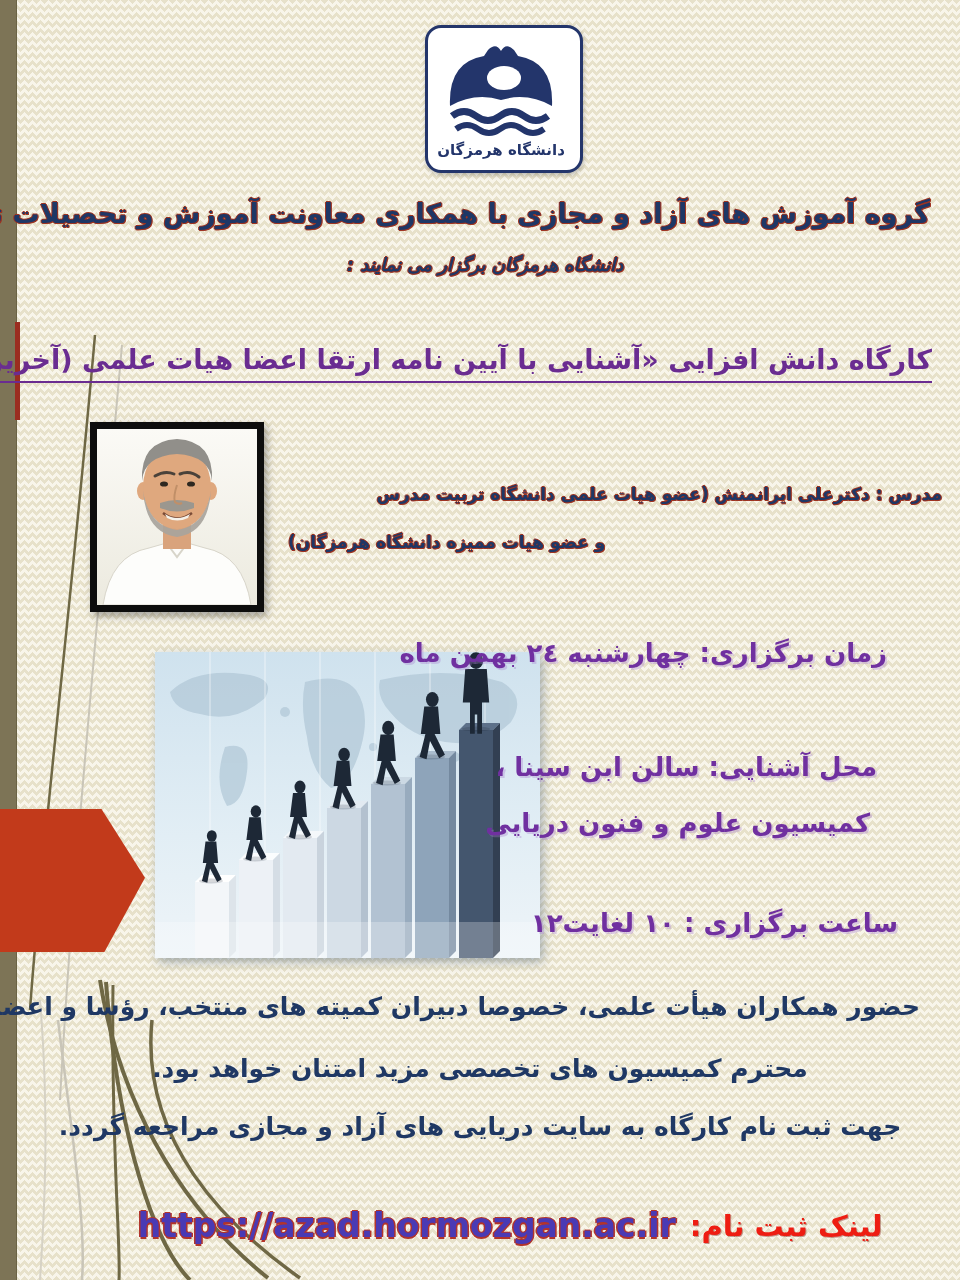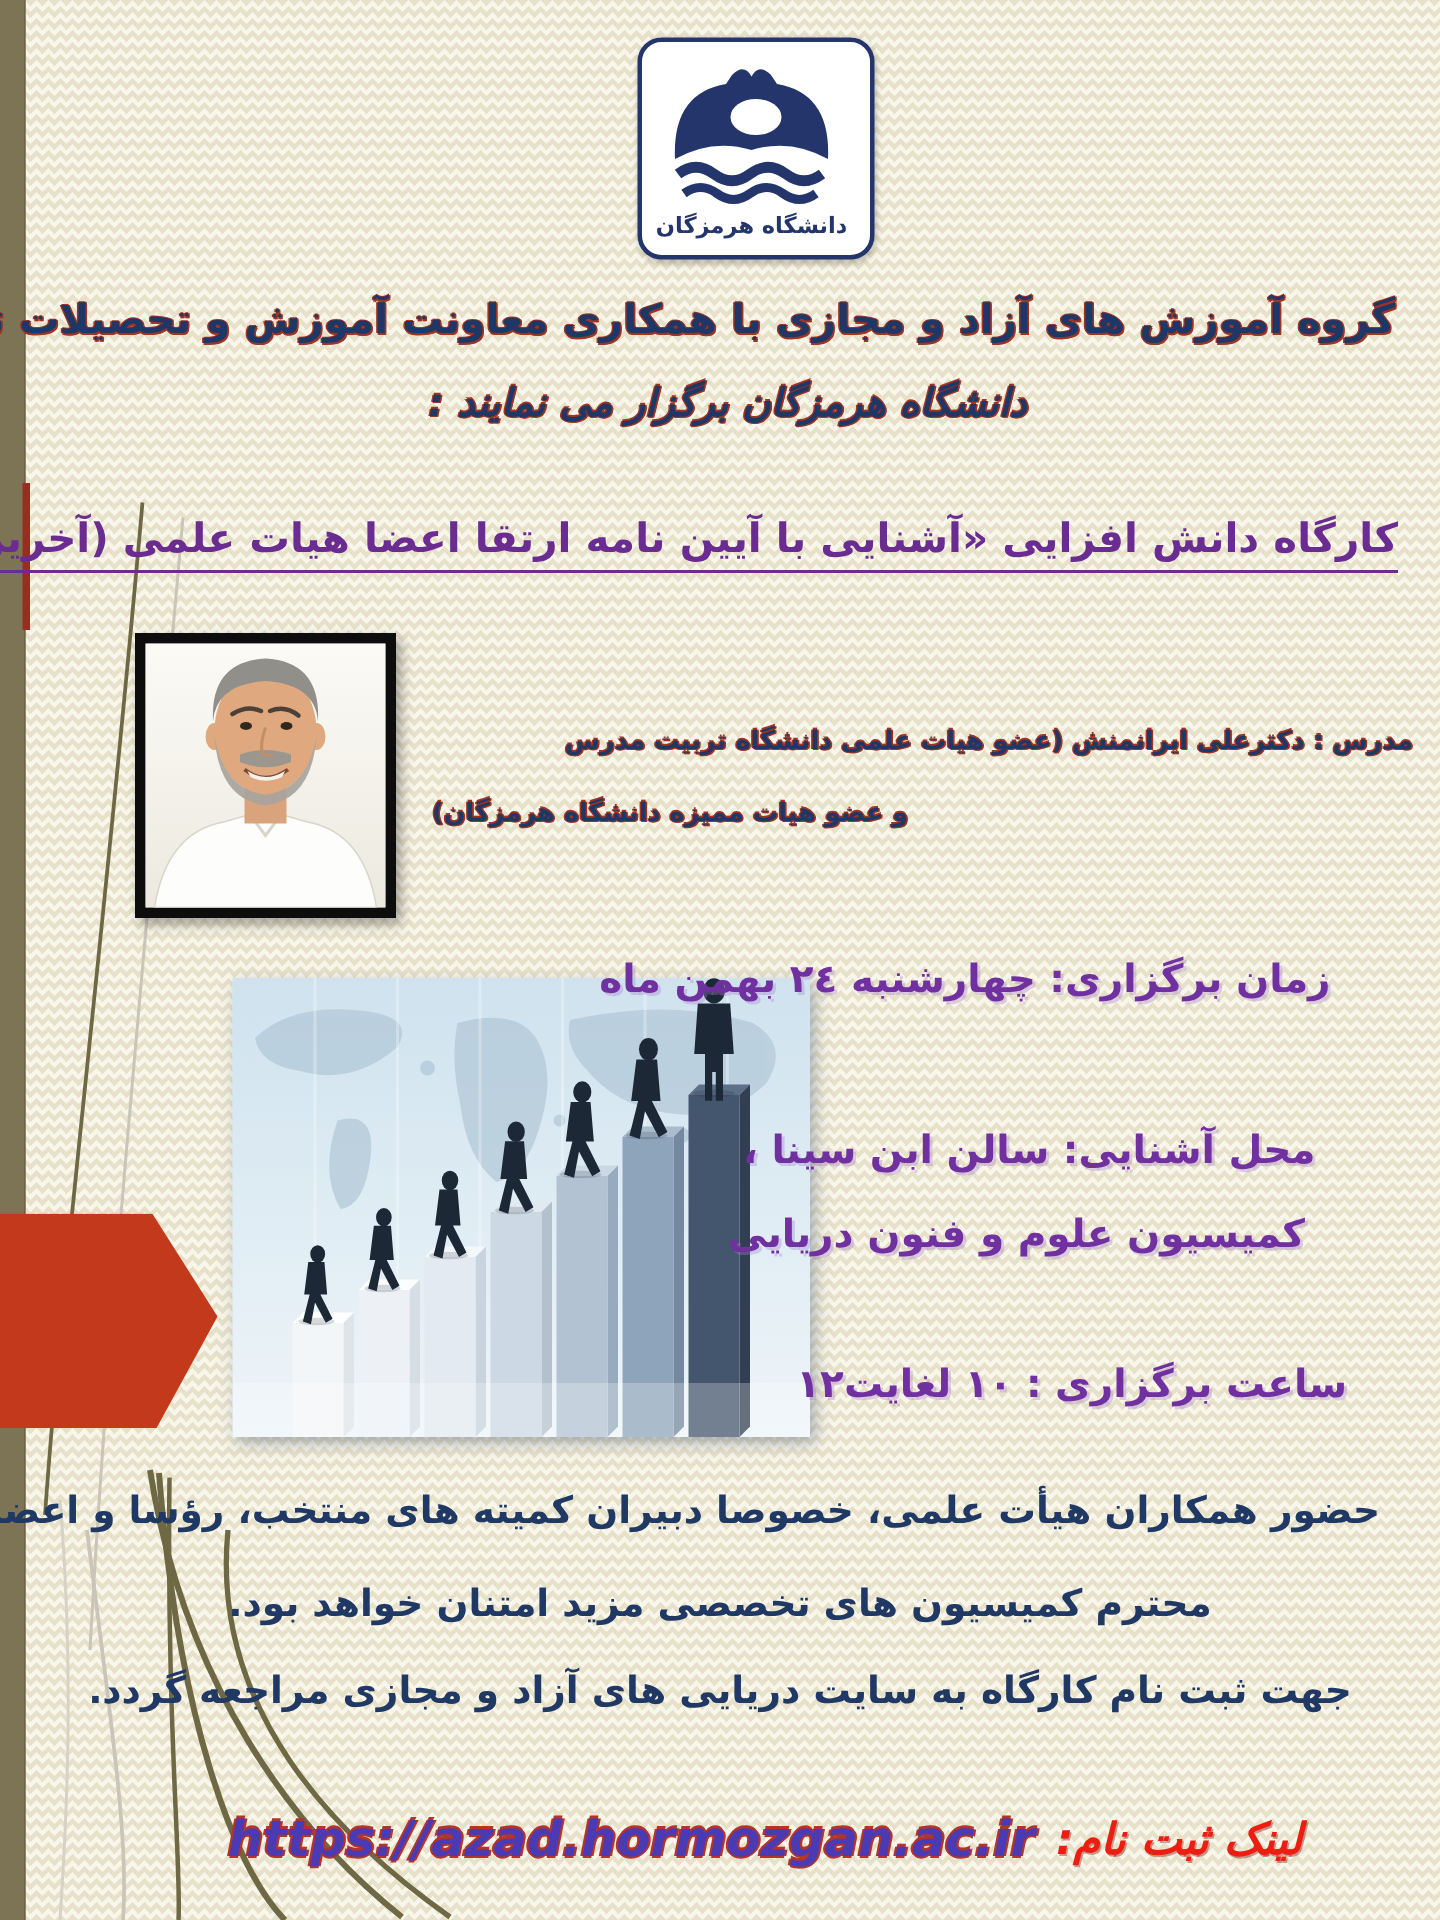--- a/index.html
+++ b/index.html
@@ -18,21 +18,21 @@
   .left-band{position:absolute;left:0;top:0;width:16px;height:1280px;background:#7d7456;border-right:1px solid #6b6344;}
   .title-accent{position:absolute;left:15px;top:322px;width:5px;height:98px;background:#9b2d20;}
   .stems{position:absolute;left:0;top:320px;pointer-events:none;}
   
   .logo{position:absolute;left:425px;top:25px;width:152px;height:142px;background:#ffffff;border:3px solid #23356b;border-radius:16px;box-shadow:1px 2px 4px rgba(0,0,0,.25);}
   
   .outlined{color:#1e3766;font-weight:bold;
     text-shadow:1px 0 0 #9e3422,-1px 0 0 #9e3422,0 1px 0 #9e3422,0 -1px 0 #9e3422,1px 1px 0 #9e3422;}
   .org-line{position:absolute;left:40px;right:30px;text-align:center;direction:rtl;white-space:nowrap;}
   .org1{top:198px;font-size:27px;}
-  .org2{top:254px;font-size:26px;font-style:italic;}
+  .org2{top:254px;font-size:18px;font-style:italic;}
   
   .w-title{position:absolute;left:32px;right:28px;top:344px;text-align:center;direction:rtl;white-space:nowrap;
     color:#6a2c91;font-size:27px;font-weight:bold;
     text-decoration:underline;text-decoration-thickness:2px;text-underline-offset:12px;}
   
   .portrait{position:absolute;left:90px;top:422px;width:160px;height:176px;border:7px solid #0d0d0d;background:#f7f6f2;box-shadow:3px 4px 8px rgba(0,0,0,.35);}
   .inst-line{position:absolute;direction:rtl;white-space:nowrap;font-size:17px;}
   .inst1{top:484px;right:18px;}
   .inst2{top:532px;left:288px;}
   
@@ -48,23 +48,23 @@
   .red-arrow{position:absolute;left:0;top:809px;width:145px;height:143px;background:#c23a1b;
     clip-path:polygon(0 0,70% 0,100% 48%,72% 100%,0 100%);}
   
   .note{position:absolute;left:40px;right:40px;text-align:center;direction:rtl;white-space:nowrap;color:#1f3864;font-size:25px;font-weight:bold;}
   .note1{top:992px;}
   .note2{top:1054px;}
   .note3{top:1112px;}
   
   .reg-row{position:absolute;left:150px;right:90px;top:1206px;display:flex;direction:rtl;justify-content:center;align-items:center;gap:14px;}
   .reg-label{color:#ee1d12;font-size:29px;font-weight:bold;white-space:nowrap;
-    text-shadow:1px 1px 0 rgba(120,20,10,.4);font-style:italic;}
+    text-shadow:1px 1px 0 rgba(120,20,10,.4);}
   .reg-url{direction:ltr;color:#4a3ab4;font-size:33px;font-weight:bold;text-decoration:none;white-space:nowrap;
-    text-shadow:1.5px 0 0 #b3342a,-1.5px 0 0 #b3342a,0 1.5px 0 #b3342a,0 -1.5px 0 #b3342a;cursor:pointer;font-style:italic;}
+    text-shadow:1.5px 0 0 #b3342a,-1.5px 0 0 #b3342a,0 1.5px 0 #b3342a,0 -1.5px 0 #b3342a;cursor:pointer;}
 </style>
 </head>
 <body>
 
 <div class="poster">
 
   <svg class="stems" width="320" height="960" viewBox="0 0 320 960">
     <path d="M95,15 C70,300 42,520 30,690" stroke="#6f6845" stroke-width="2.5" fill="none"></path>
     <path d="M122,25 C95,330 72,560 60,780" stroke="#c9c5b8" stroke-width="2" fill="none"></path>
     <path d="M100,660 C122,800 195,900 268,958" stroke="#6f6845" stroke-width="4" fill="none"></path>

